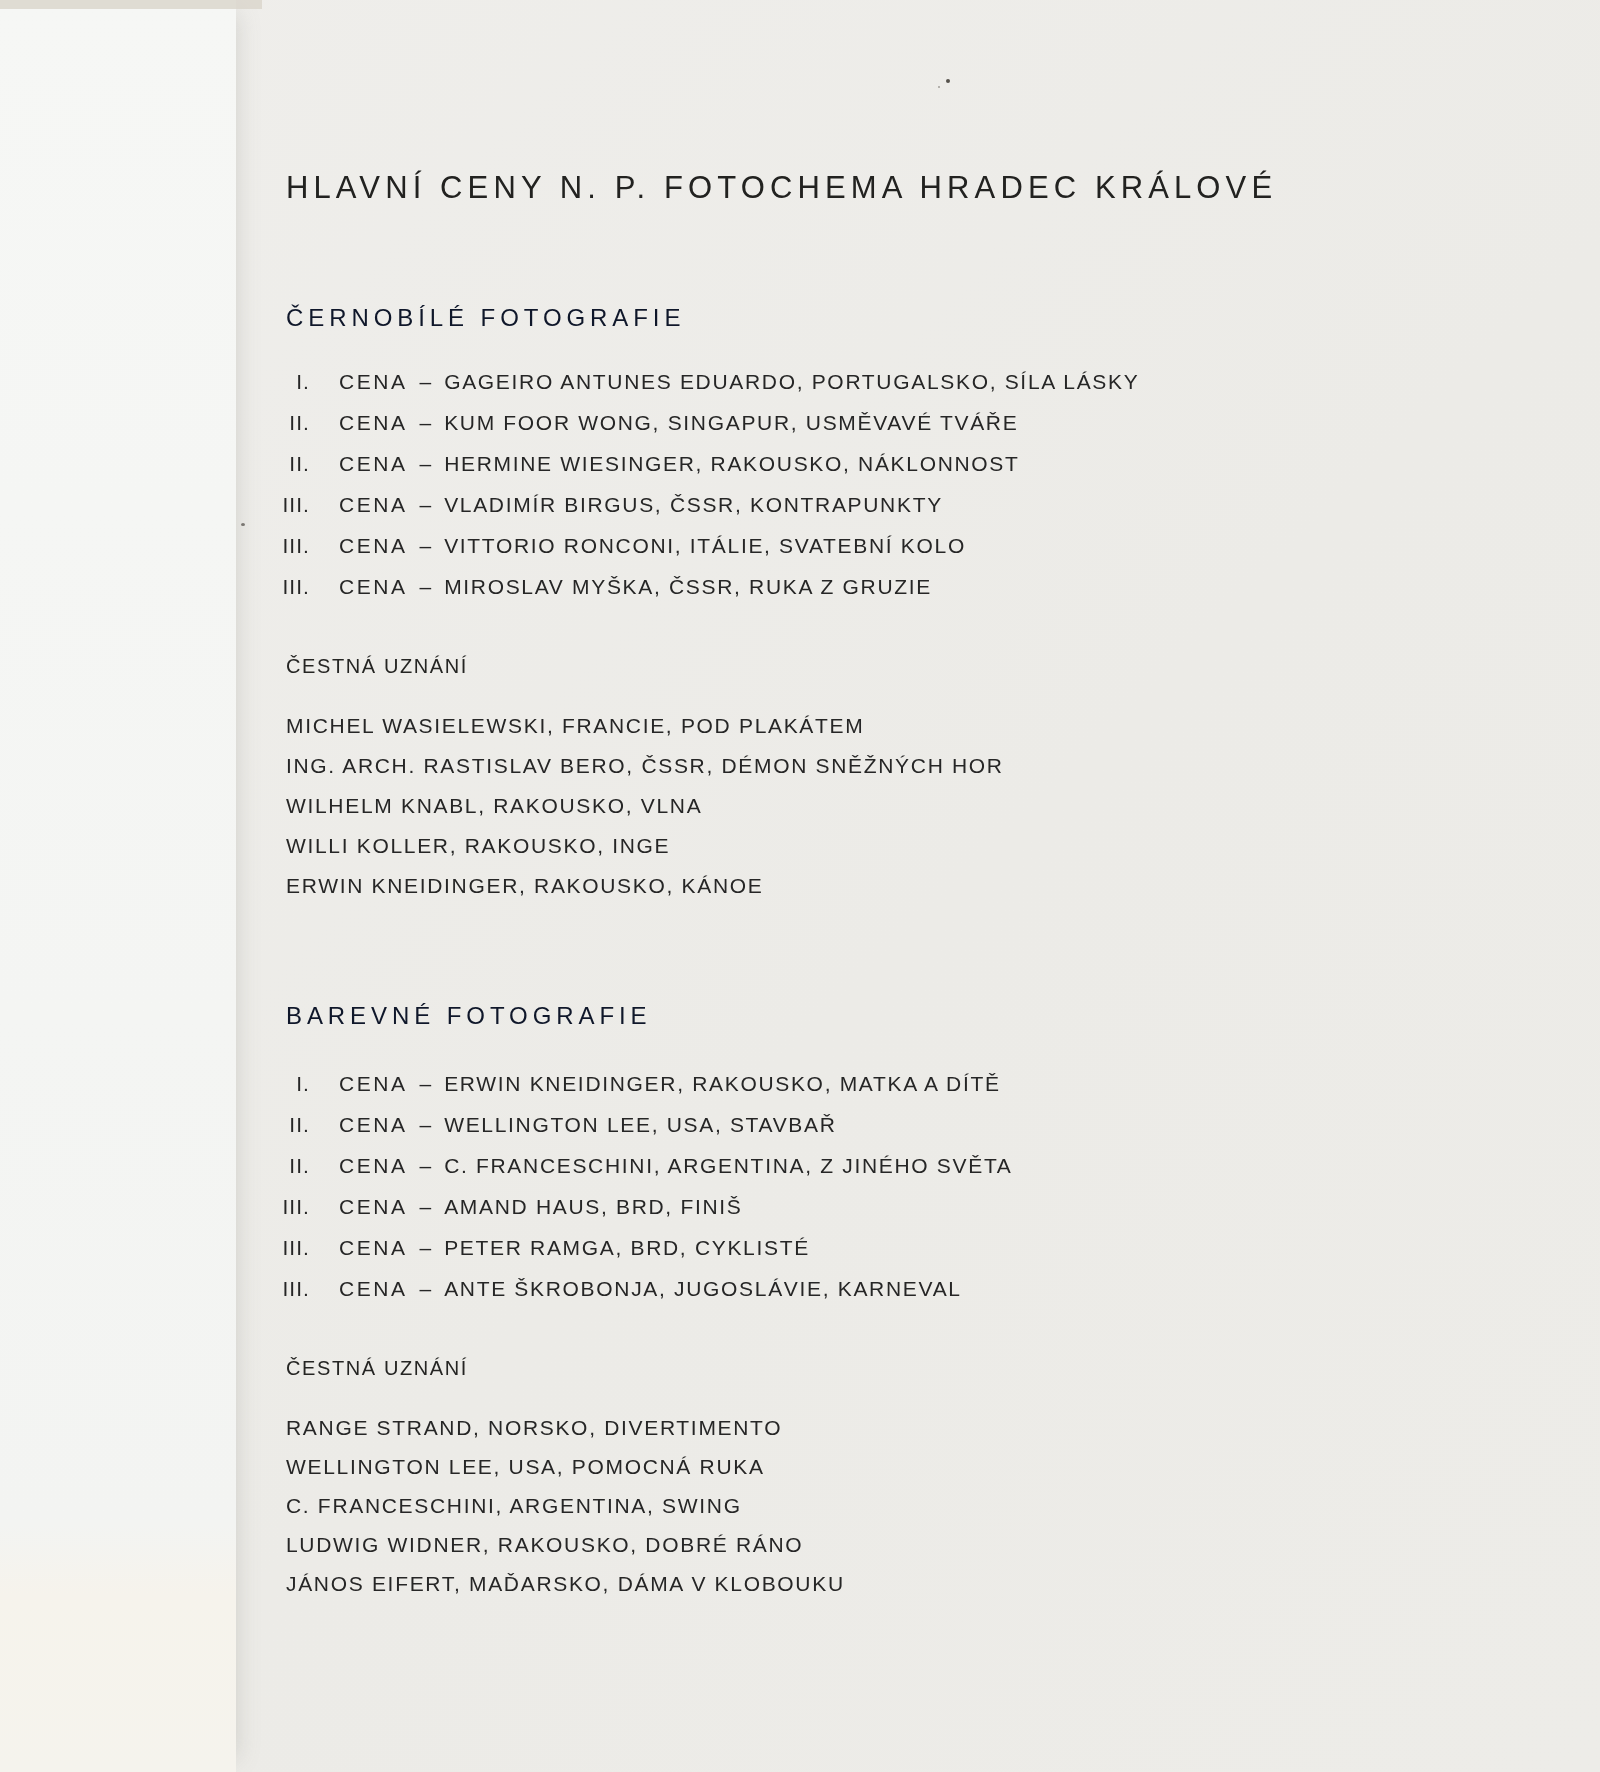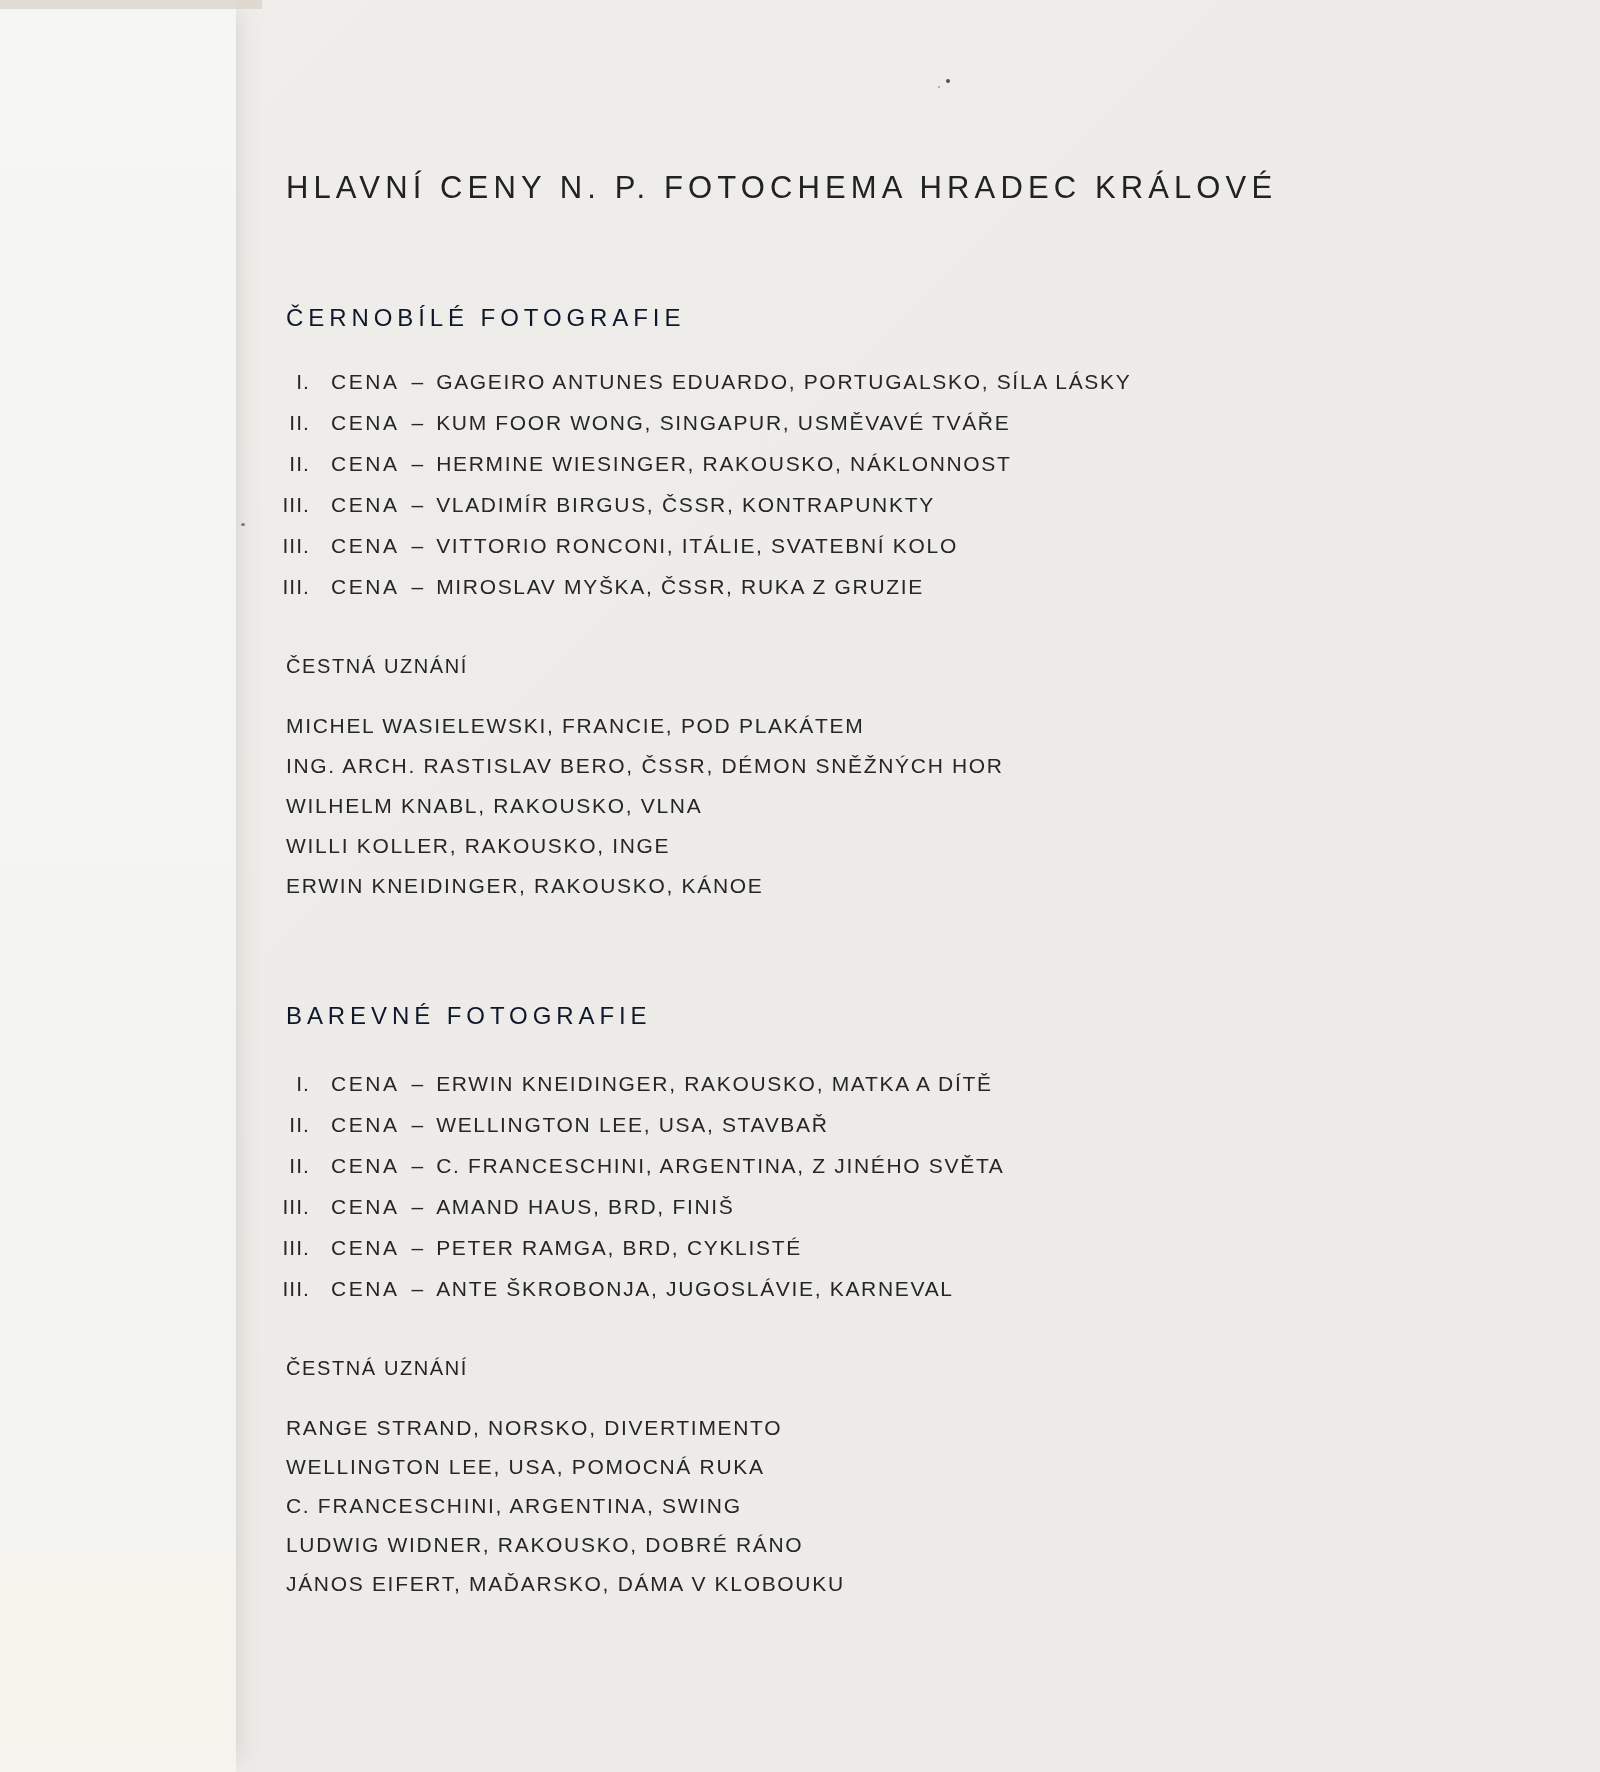--- a/index.html
+++ b/index.html
@@ -32,21 +32,21 @@
     line-height:30px;font-size:24px;letter-spacing:.205em;color:#0f172a;white-space:nowrap;
   }
   .sub-heading{
     line-height:30px;font-size:20px;letter-spacing:.08em;color:#252523;white-space:nowrap;
   }
   .h1{margin-top:95px;}
   .prizes{margin-top:28px;}
   .prizes.second{margin-top:32px;}
   .prize-row{display:flex;align-items:center;height:41px;white-space:nowrap;font-size:21px;}
   .rank{width:50px;text-align:right;letter-spacing:.05em;}
-  .cena{margin-left:21px;letter-spacing:.12em;}
+  .cena{margin-left:29px;letter-spacing:.12em;}
   .dash{margin-left:12px;margin-right:13px;letter-spacing:0;}
   .entry{letter-spacing:.08em;}
   .honors-heading1{margin-top:44px;}
   .honors{margin-top:25px;}
   .honor-line{height:40px;display:flex;align-items:center;white-space:nowrap;font-size:21px;letter-spacing:.08em;}
   .honors.second .honor-line{height:39px;}
   .h2{margin-top:95px;}
   .honors-heading2{margin-top:44px;}
 </style>
 </head>

